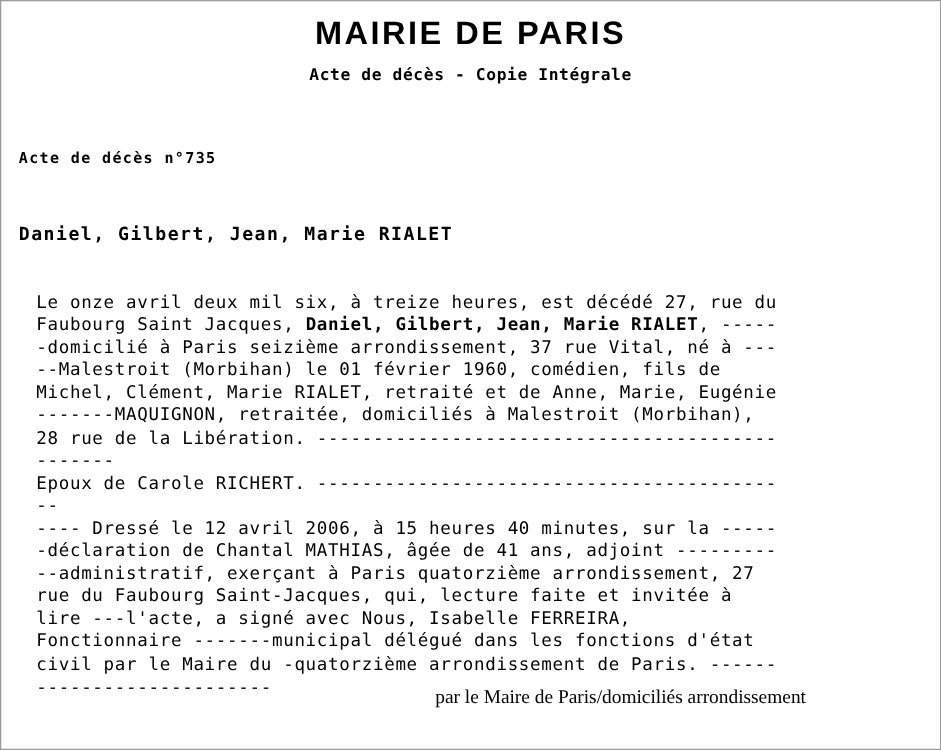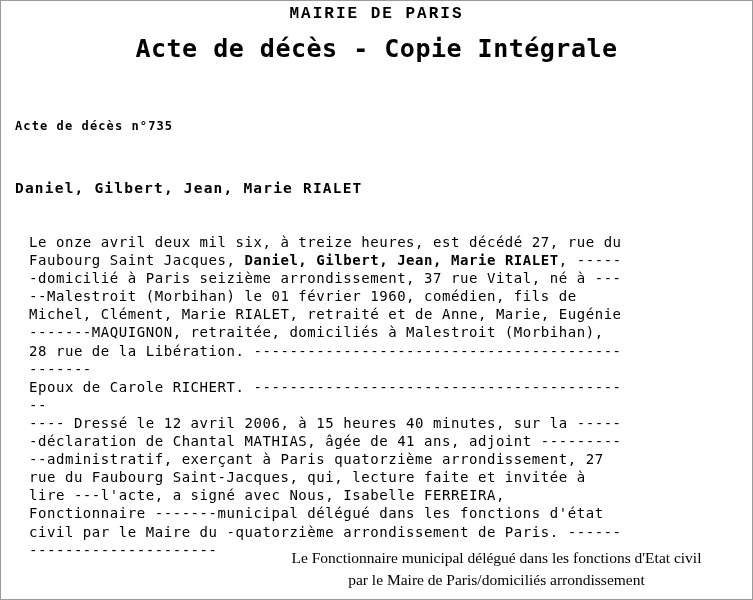--- a/index.html
+++ b/index.html
@@ -20,30 +20,30 @@
     inset: 0;
     border: 1px solid #9a9a9a;
     box-sizing: border-box;
     background: #fff;
   }
   .header {
     text-align: center;
     padding-top: 0px;
   }
   .title-main {
-    font-family: Liberation Mono, monospace;
-    font-size: 16px;
+    font-family: Liberation Sans, sans-serif;
+    font-size: 26px;
     font-weight: bold;
     letter-spacing: 2px;
     line-height: 26px;
-    margin-top: 0px;
+    margin-top: 12px;
   }
   .title-sub {
     font-family: "DejaVu Sans Mono", monospace;
-    font-size: 25px;
+    font-size: 13px;
     font-weight: bold;
     letter-spacing: 0.5px;
     line-height: 26px;
     margin-top: 9px;
   }
   .acte-number {
     position: absolute;
     left: 14px;
     top: 118px;
     font-size: 12px;
@@ -98,17 +98,16 @@
 
   <div class="acte-number">Acte de décès n°735</div>
 
   <div class="person-name">Daniel, Gilbert, Jean, Marie RIALET</div>
 
   <div class="body-text"><span>Le onze avril deux mil six, à treize heures, est décédé 27, rue du Faubourg Saint Jacques, </span><b>Daniel, Gilbert, Jean, Marie RIALET</b><span>, ------domicilié à Paris seizième arrondissement, 37 rue Vital, né à -----Malestroit (Morbihan) le 01 février 1960, comédien, fils de Michel, Clément, Marie RIALET, retraité et de Anne, Marie, Eugénie -------MAQUIGNON, retraitée, domiciliés à Malestroit (Morbihan), 28 rue de la Libération. ------------------------------------------------
 Epoux de Carole RICHERT. -------------------------------------------
 ---- Dressé le 12 avril 2006, à 15 heures 40 minutes, sur la ------déclaration de Chantal MATHIAS, âgée de 41 ans, adjoint -----------administratif, exerçant à Paris quatorzième arrondissement, 27 rue du Faubourg Saint-Jacques, qui, lecture faite et invitée à lire ---l'acte, a signé avec Nous, Isabelle FERREIRA, Fonctionnaire -------municipal délégué dans les fonctions d'état civil par le Maire du -quatorzième arrondissement de Paris. ---------------------------</span></div>
 
   <div class="footer">
-    <span>Le Fonctionnaire municipal délégué dans les fonctions d'Etat civil</span>
     <span class="line2">par le Maire de Paris/domiciliés arrondissement</span>
   </div>
 
 </div>
 
 </body></html>

